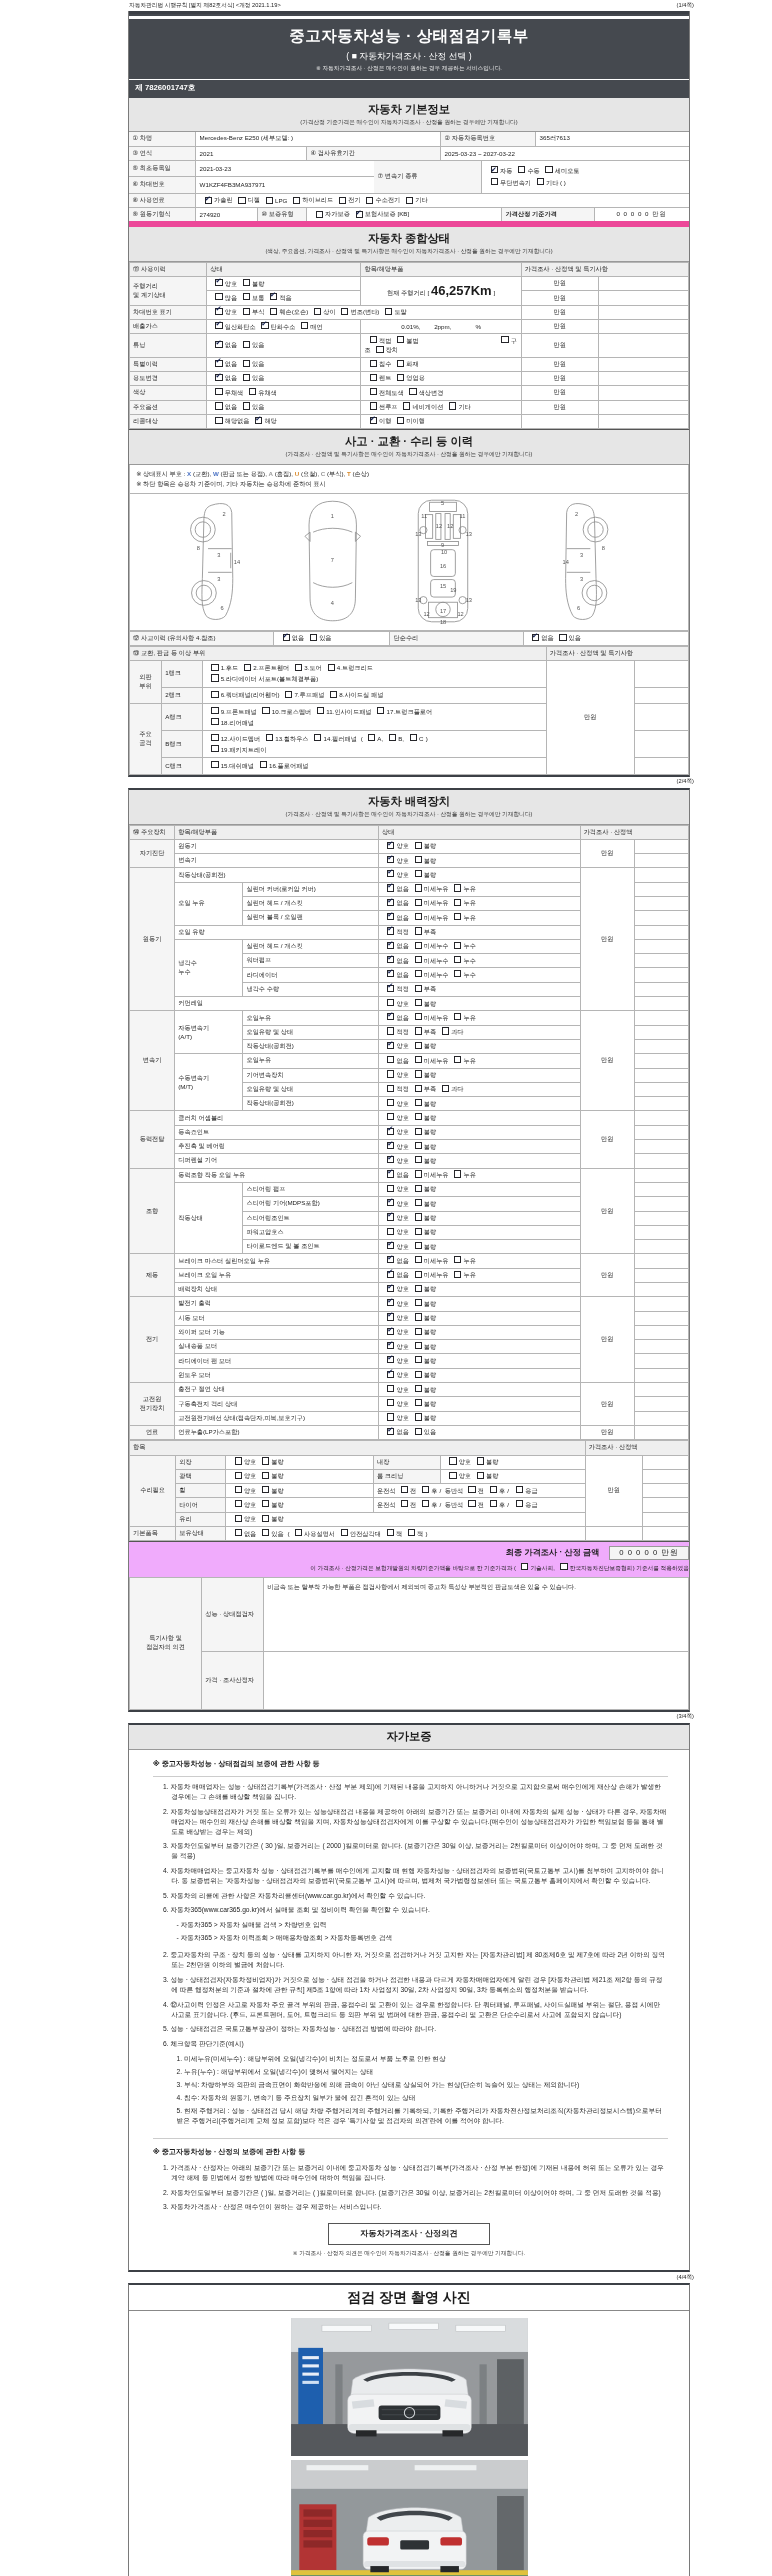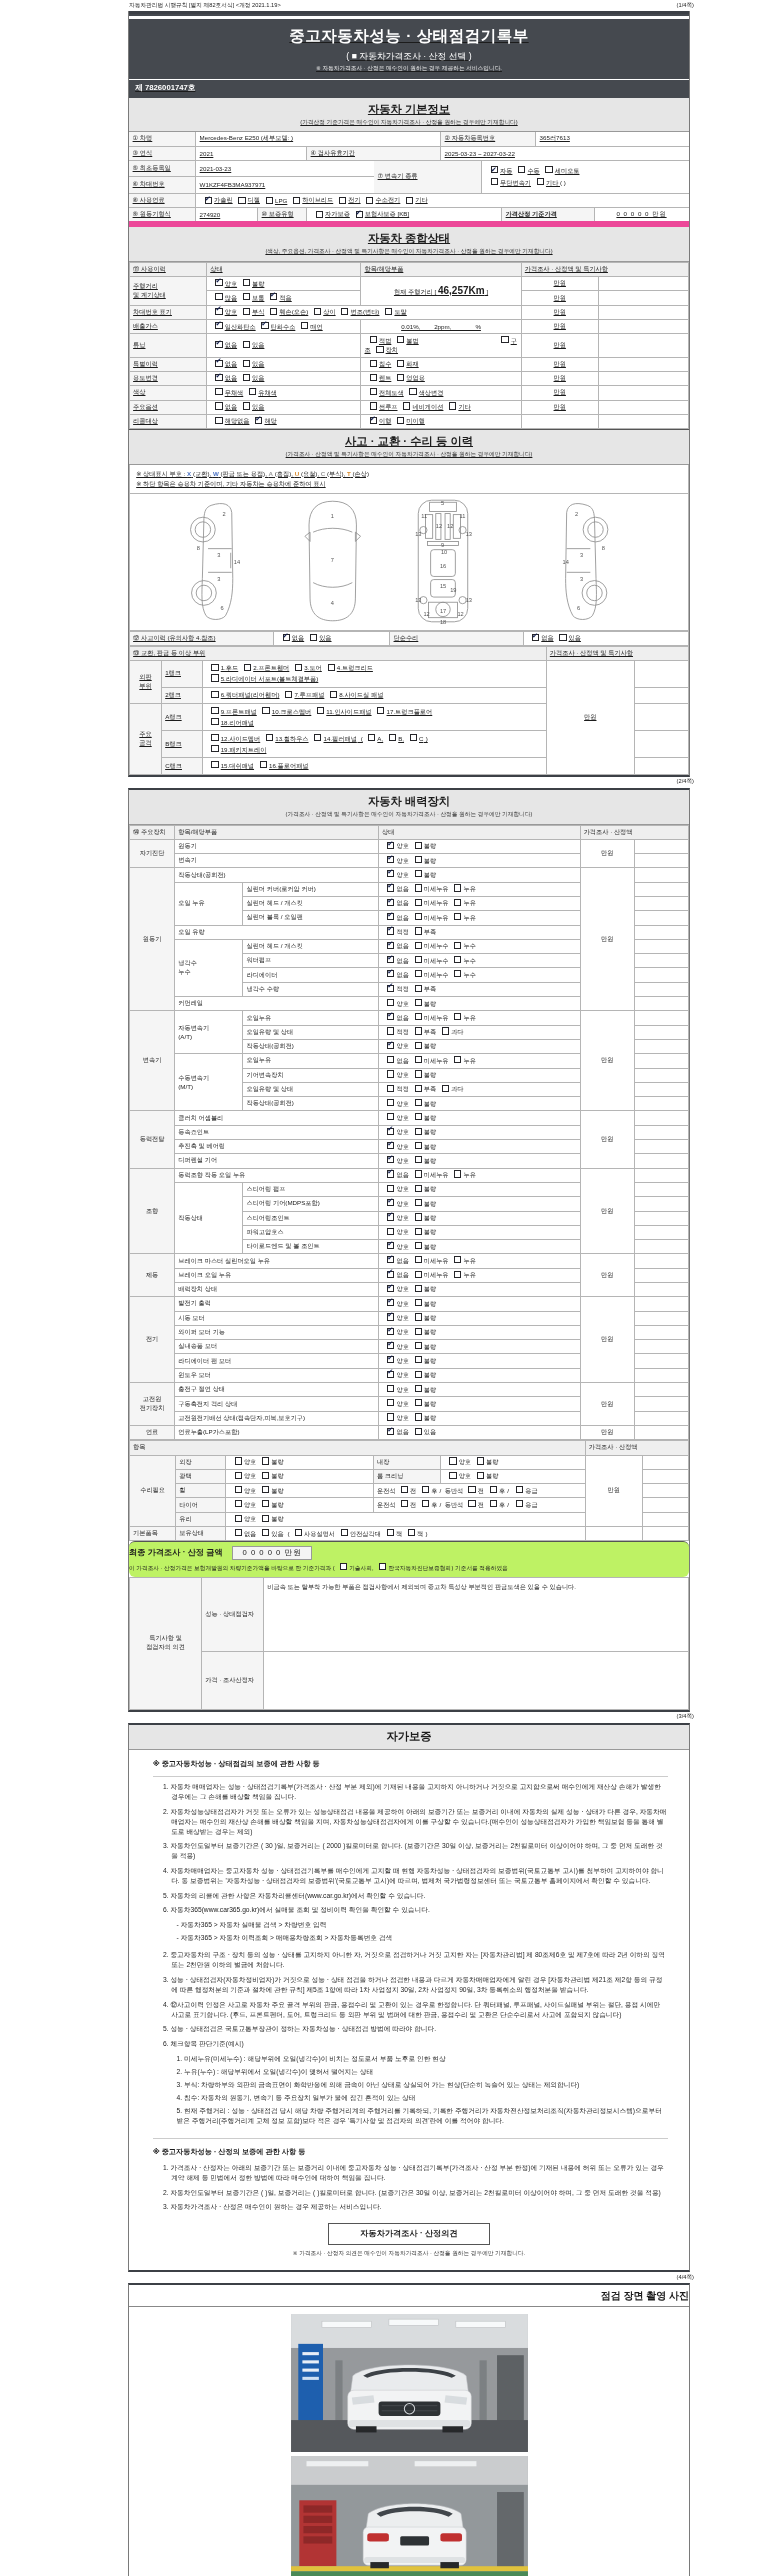--- a/index.html
+++ b/index.html
@@ -3,21 +3,21 @@
 <meta charset="utf-8">
 <style>
   html,body{margin:0;padding:0;}
   body{width:773px;height:2576px;position:relative;overflow:hidden;background:#fff;
        font-family:"Liberation Sans","DejaVu Sans",sans-serif;color:#1c1c1c;}
   .col{width:567px;margin-left:128px;}
   .caption-row{display:flex;justify-content:space-between;font-size:5.7px;color:#222;padding:1.5px 1px 1px 1px;}
   .marker-row{text-align:right;font-size:5.7px;color:#222;padding:1.5px 1px;}
   .sheet{border-left:0.5px solid #7a7a7a;border-right:0.5px solid #7a7a7a;
          border-top:2.6px solid #3c4046;border-bottom:2.6px solid #3c4046;background:#fff;width:560px;}
-  .sheet1{border-top:none;text-decoration:underline;}
+  .sheet1{border-top:none;}
   
   .band{background:#45494f;color:#fff;}
   .band .topbar{height:3.1px;background:#3c4046;}
   .band .wstrip{height:3.6px;background:#fff;margin-top:2.1px;}
   .band-title{font-size:15.5px;font-weight:bold;text-align:center;letter-spacing:0.5px;margin-top:7.2px;}
   .band-sub{font-size:8.8px;text-align:center;margin-top:3.1px;}
   .band-note{font-size:5.7px;text-align:center;margin:2.6px 0 6.2px 0;color:#f0f0f0;}
   .band-docno{border-top:1px solid #fff;font-size:7.7px;font-weight:bold;padding:3.1px 6.2px 4.1px 6.2px;text-align:left;}
   
   .sec-head{background:#e6e6e6;text-align:center;padding:4.1px 2.1px 4.6px 2.1px;border-bottom:0.5px solid #999;}
@@ -33,43 +33,43 @@
   
   .frow{display:flex;border-bottom:0.5px solid #b5b5b5;}
   .fcell{border-right:0.5px solid #b5b5b5;font-size:6.2px;padding:2.1px 3.6px;display:flex;align-items:center;box-sizing:border-box;}
   .fcell:last-child{border-right:none;}
   .fcell.lbl{background:#f5f5f5;}
   
   .cb{display:inline-block;width:5.2px;height:5.2px;border:1px solid #26262a;margin:0 2.1px 0 5.2px;vertical-align:-0.5px;position:relative;background:#fff;flex:none;}
   .cb.c::after{content:"\2714";position:absolute;left:-1px;top:-4.1px;font-size:7.2px;font-weight:bold;color:#14204f;}
   .cbl{margin-right:0.5px;}
   .txt{white-space:pre-wrap;}
-  .odoval{font-size:10px;font-weight:bold;}
+  .odoval{font-size:13px;font-weight:bold;}
   .center{justify-content:center;text-align:center;}
   
   .legend{border:0.5px solid #b5b5b5;border-top:none;padding:3.6px 6.2px;font-size:6.2px;}
   .legend div{margin:1px 0;}
   .diagram{border:0.5px solid #b5b5b5;border-top:none;padding:2.1px 0;text-align:center;}
   
-  .final-band{background:#bef264;border-top:1px solid #555;padding:3.6px 0 4.1px 0;text-align:left;border-radius:6px;}
+  .final-band{background:#f0abfc;border-top:1px solid #555;padding:3.6px 0 4.1px 0;text-align:right;}
   .final-line{font-size:8.2px;font-weight:bold;}
   .final-amount{display:inline-block;border:0.5px solid #999;background:#f4f4f4;font-weight:normal;
                 font-size:7.7px;padding:1px 9.3px;margin-left:7.2px;letter-spacing:1px;}
   .final-note{font-size:5.7px;margin-top:3.1px;font-weight:normal;}
   
   .notice-body{padding:7.2px 20.6px 5.2px 20.6px;font-size:6.7px;line-height:1.5;}
   .nh{font-weight:bold;font-size:7.2px;margin:7.2px 0 5.2px 3.1px;}
   .nh.first{border-bottom:0.5px solid #ccc;padding-bottom:6.2px;margin-top:2.1px;}
   .nitem{margin:4.6px 0 4.6px 13.4px;text-indent:-8.2px;padding-left:8.2px;}
   .nsub{margin:3.1px 0 3.1px 27px;}
   .opinion-box{border:0.5px solid #555;width:155px;margin:10.3px auto 4.1px auto;text-align:center;
                font-weight:bold;font-size:8.2px;padding:4.1px 2.1px;}
   .opinion-note{text-align:center;font-size:5.7px;color:#333;padding-bottom:7.2px;}
   
-  .photo-head{border-bottom:0.5px solid #888;text-align:right;font-weight:bold;font-size:10px;padding:3.6px 0;}
+  .photo-head{border-bottom:0.5px solid #888;text-align:center;font-weight:bold;font-size:14px;padding:3.6px 0;}
   .photo-wrap{text-align:center;padding:4.1px 0 3.1px 0;}
   .photo-wrap svg{display:block;margin:3.1px auto;}
   svg text{font-family:"Liberation Sans",sans-serif;}
 </style>
 </head>
 <body>
 
 <div class="col">
   <div class="caption-row">
     <span>자동차관리법 시행규칙 [별지 제82호서식] &lt;개정 2021.1.19&gt;</span>

